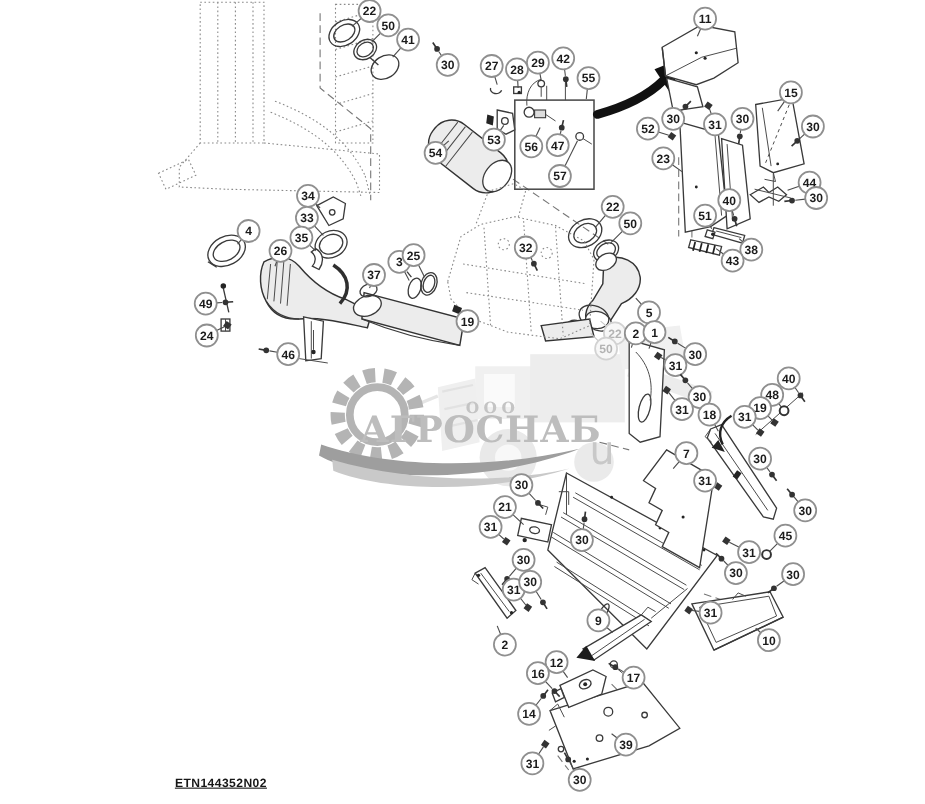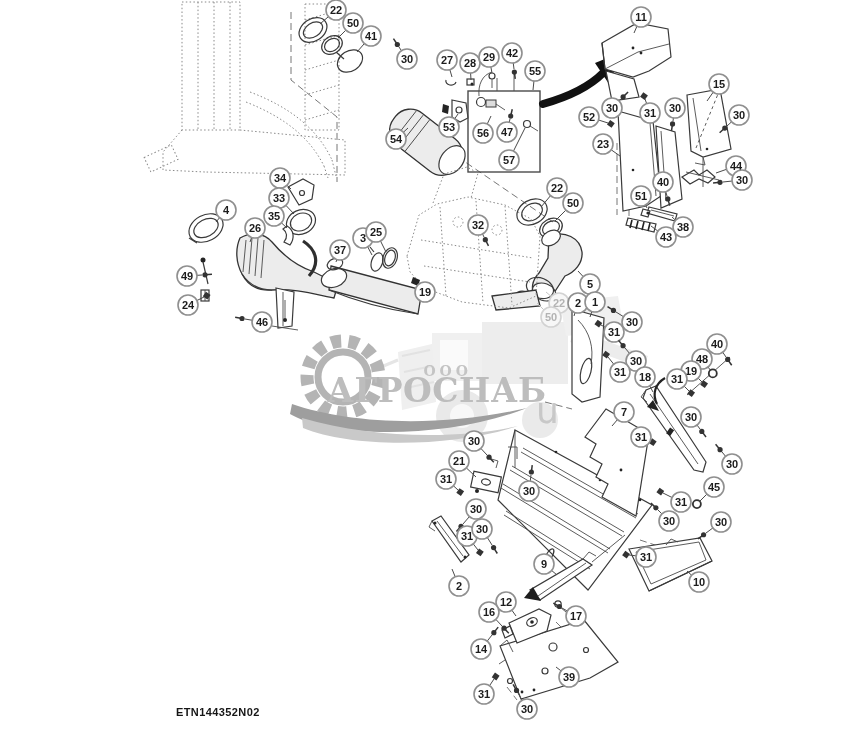--- a/index.html
+++ b/index.html
@@ -15,22 +15,22 @@
   .dk{fill:#242424;stroke:none;}
   .dot{fill:none;stroke:#8a8a8a;stroke-width:1;stroke-dasharray:1.5 2.3;}
   .dsh{fill:none;stroke:#777;stroke-width:1;stroke-dasharray:7 4;}
   
   .wm-text{position:absolute;z-index:0;color:#bfbfbf;user-select:none;}
   .wm-ooo{left:412px;top:363px;width:60px;text-align:right;
           font:bold 14px "DejaVu Serif",serif;letter-spacing:4px;color:#c4c4c4;}
   .wm-brand{left:327px;top:374px;width:210px;font:bold 33px "DejaVu Serif",serif;
             letter-spacing:.5px;color:#bdbdbd;line-height:1;text-align:right;}
   .wm-u{left:536px;top:390px;font:400 36px "DejaVu Sans",sans-serif;color:#c8c8c8;}
-  .drawing-number{position:absolute;left:176px;top:706px;z-index:2;
-                  font:bold 11px "Liberation Sans",sans-serif;letter-spacing:.4px;color:#161616;}
+  .drawing-number{position:absolute;left:159px;top:706px;z-index:2;
+                  font:bold 11px "Liberation Sans",sans-serif;letter-spacing:.4px;color:#161616;text-decoration:underline;}
   .co-num{font:bold 11px "Liberation Sans",sans-serif;fill:#1c1c1c;text-anchor:middle;}
   .co-num.muted{fill:#b3b3b3;}
 </style>
 </head>
 <body>
 
 <div class="canvas">
 
   <svg id="wm-svg" width="841" height="731" viewBox="0 0 841 731">
     <g>

